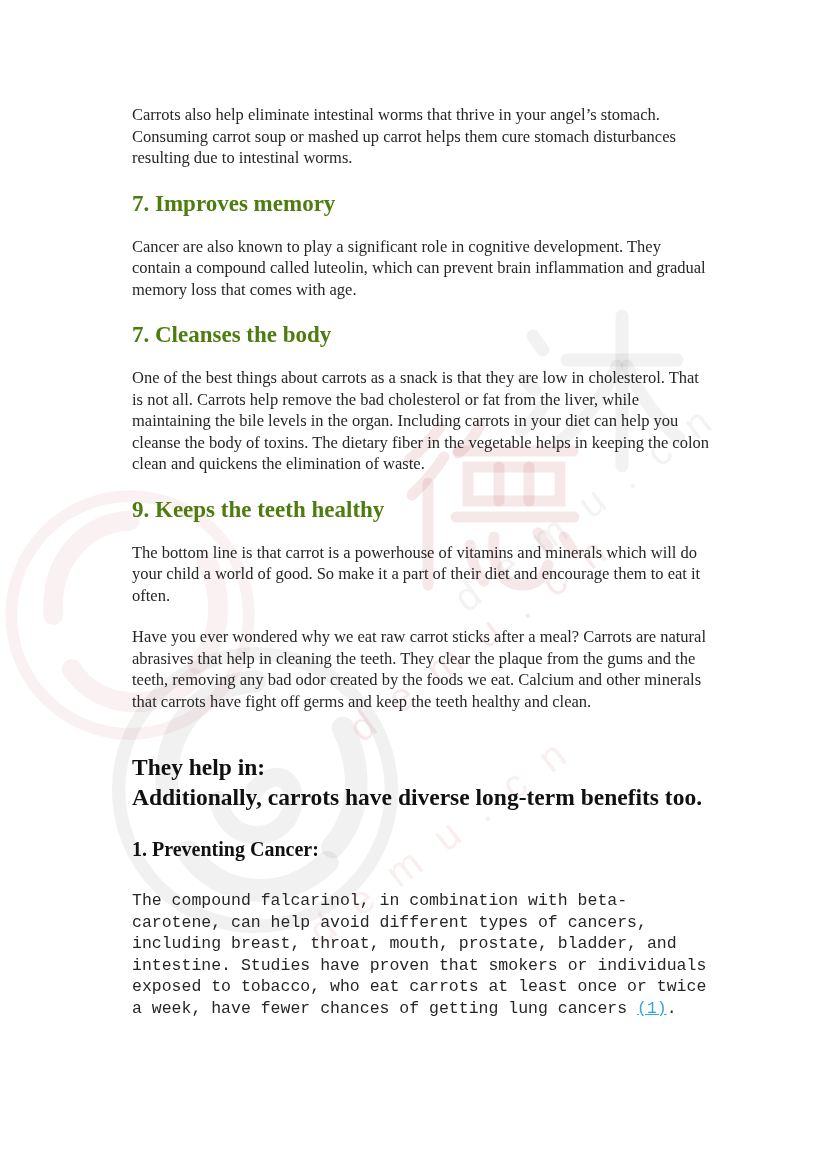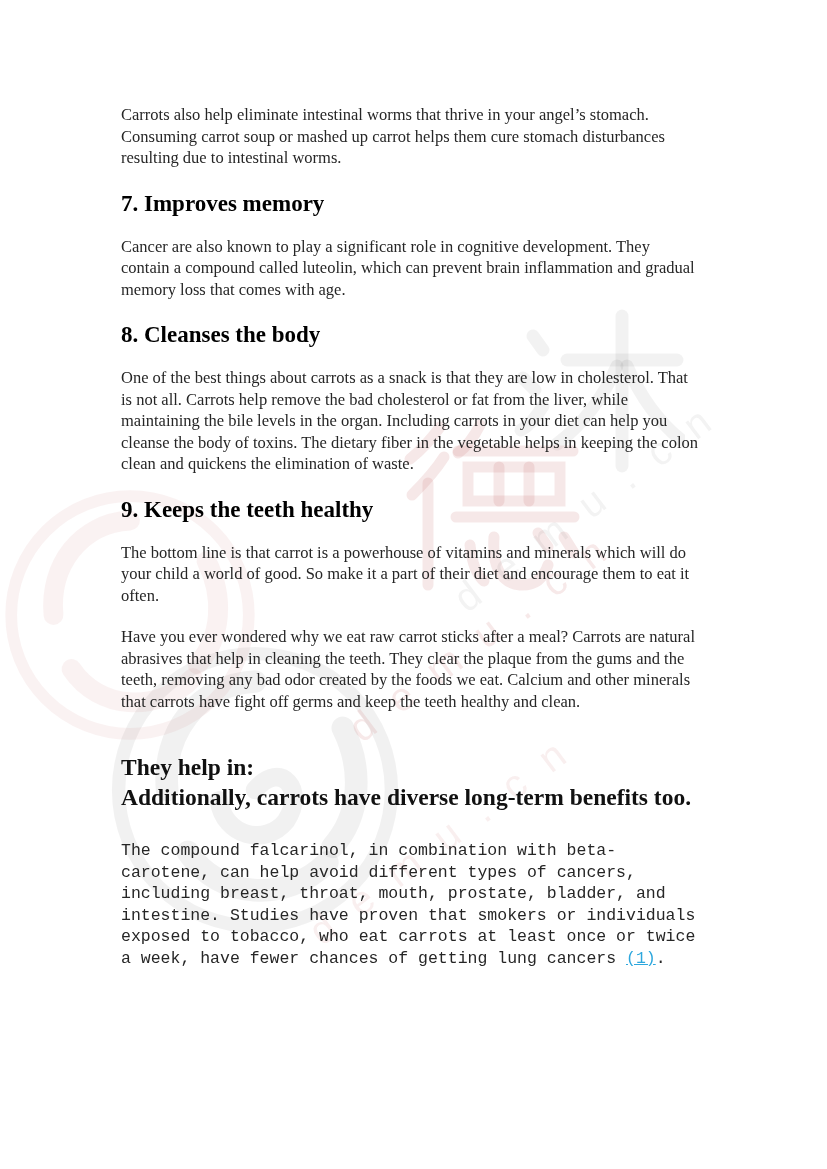--- a/index.html
+++ b/index.html
@@ -20,32 +20,32 @@
     letter-spacing:26px;
     white-space:nowrap;
     transform:rotate(-37deg);
     transform-origin:left top;
   }
   .wm-diag.gray{color:rgba(90,90,90,0.075);}
   .wm-diag.pink{color:rgba(205,125,125,0.17);}
   .wm-diag.pink2{color:rgba(205,125,125,0.12);}
   
   .content{
-    position:absolute;left:121px;top:104px;width:580px;z-index:1;
+    position:absolute;left:132px;top:104px;width:580px;z-index:1;
   }
   .content p{
     margin:0 0 20px 0;
     font-size:16.5px;
     line-height:21.5px;
     color:#262626;
   }
   .h-num{
     font-family:"Liberation Serif","DejaVu Serif",serif;
     font-size:23px;line-height:30px;
-    font-weight:bold;color:#000000;
+    font-weight:bold;color:#4d7c0f;
     margin:14px 0 17px 0;
   }
   .h-large{
     font-family:"Liberation Serif","DejaVu Serif",serif;
     font-size:23.5px;line-height:30px;
     font-weight:bold;color:#111111;
     margin:40px 0 0 0;
   }
   .h-large .h-line{display:block;}
   .h-large .line2{margin-top:16px;}
@@ -125,29 +125,30 @@
     <div class="wm-diag pink2" style="left:300px;top:918px;">demu.cn</div>
   </div>
 
   <div class="content">
 
     <p>Carrots also help eliminate intestinal worms that thrive in your angel’s stomach. Consuming carrot soup or mashed up carrot helps them cure stomach disturbances resulting due to intestinal worms.</p>
 
     <h2 class="h-num">7. Improves memory</h2>
     <p>Cancer are also known to play a significant role in cognitive development. They contain a compound called luteolin, which can prevent brain inflammation and gradual memory loss that comes with age.</p>
 
-    <h2 class="h-num">8. Cleanses the body</h2>
+    <h2 class="h-num">7. Cleanses the body</h2>
     <p>One of the best things about carrots as a snack is that they are low in cholesterol. That is not all. Carrots help remove the bad cholesterol or fat from the liver, while maintaining the bile levels in the organ. Including carrots in your diet can help you cleanse the body of toxins. The dietary fiber in the vegetable helps in keeping the colon clean and quickens the elimination of waste.</p>
 
     <h2 class="h-num">9. Keeps the teeth healthy</h2>
     <p>The bottom line is that carrot is a powerhouse of vitamins and minerals which will do your child a world of good. So make it a part of their diet and encourage them to eat it often.</p>
 
     <p>Have you ever wondered why we eat raw carrot sticks after a meal? Carrots are natural abrasives that help in cleaning the teeth. They clear the plaque from the gums and the teeth, removing any bad odor created by the foods we eat. Calcium and other minerals that carrots have fight off germs and keep the teeth healthy and clean.</p>
 
     <h2 class="h-large">
       <span class="h-line line2">They help in:</span>
       <span class="h-line">Additionally, carrots have diverse long-term benefits too.</span>
     </h2>
 
+    <h3 class="h-sub">1. Preventing Cancer:</h3>
 
     <p class="p-after-sub"><span>The compound falcarinol, in combination with beta-carotene, can help avoid different types of cancers, including breast, throat, mouth, prostate, bladder, and intestine. Studies have proven that smokers or individuals exposed to tobacco, who eat carrots at least once or twice a week, have fewer chances of getting lung cancers </span><a class="ref-link">(1)</a><span>.</span></p>
   </div>
 </div>
 
 </body></html>

